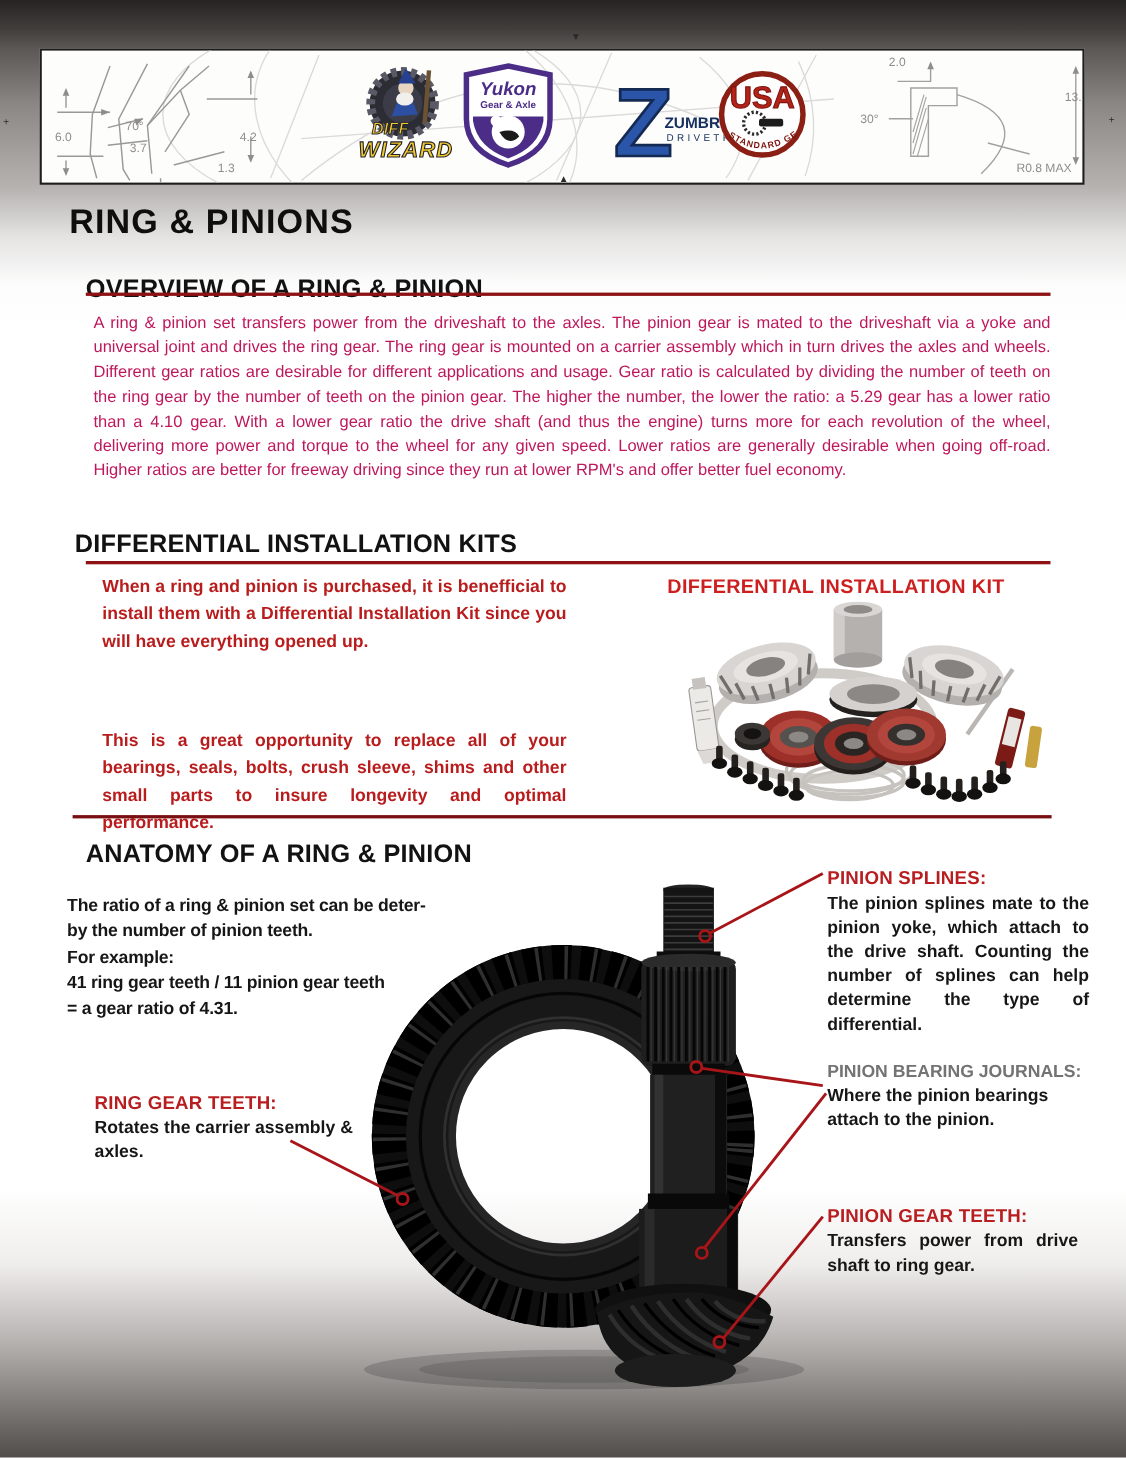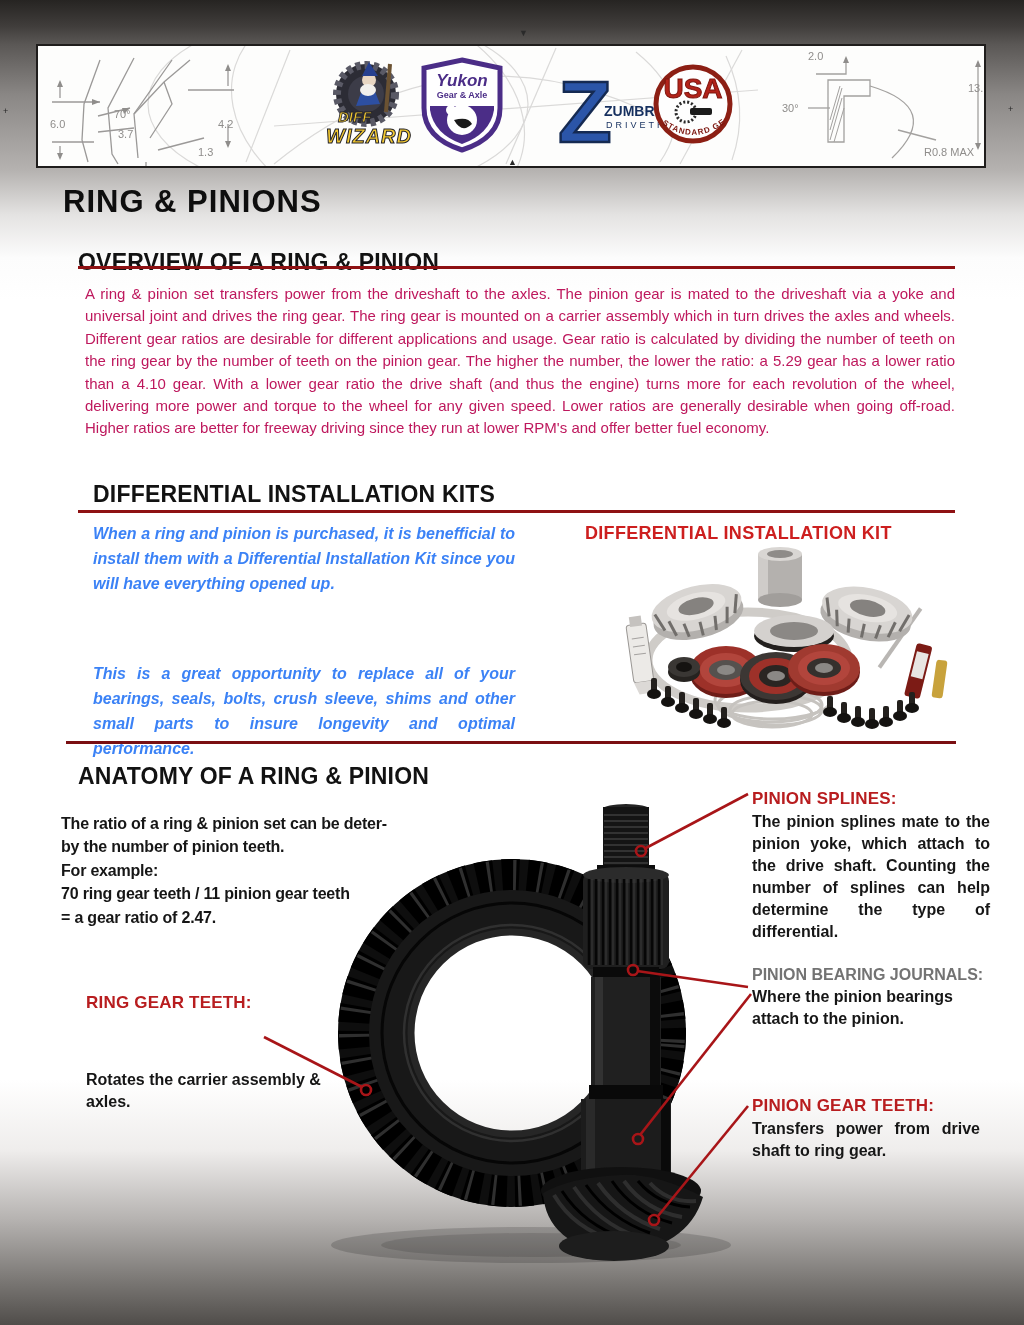--- a/index.html
+++ b/index.html
@@ -14,22 +14,22 @@
   }
   .abs{position:absolute;}
   .banner{
     left:36px;top:44px;width:950px;height:124px;background:#fdfdfc;
     border:2px solid #1f1d1c;box-sizing:border-box;
   }
   .page-title{left:63px;top:184px;font-size:31px;font-weight:bold;letter-spacing:1px;color:#0e0e0e;}
   .sec-head{font-size:23px;font-weight:bold;color:#121212;letter-spacing:.2px;}
   .rule{height:3px;background:#8e1113;}
   .body-text{font-size:15px;line-height:22.4px;text-align:justify;color:#be185d;}
-  .bold-text{font-size:16px;font-weight:bold;line-height:25px;text-align:justify;color:#3b82f6;font-style:italic;}
-  .kit-label{font-size:18px;font-weight:bold;color:#cd1f1f;letter-spacing:.3px;}
+  .bold-text{font-size:16px;font-weight:bold;line-height:25px;text-align:justify;color:#b91c1c;}
+  .kit-label{font-size:18px;font-weight:bold;color:#cd1f1f;text-align:center;letter-spacing:.3px;}
   .intro-line{font-size:16px;font-weight:bold;line-height:23.4px;white-space:nowrap;color:#161616;letter-spacing:-0.2px;}
   .callout-title{font-size:17px;font-weight:bold;color:#b81d1f;letter-spacing:.2px;white-space:nowrap;}
   .callout-body{font-size:16px;font-weight:600;line-height:22px;text-align:justify;color:#161616;}
   .callout-inline .t{color:#737373;font-weight:bold;}
   .dim{fill:#8f8d8b;font-size:11px;font-family:"Liberation Sans",sans-serif;}
   .regmark{color:#2a2a2a;font-size:9px;line-height:9px;}
   svg{display:block;}
 </style>
 </head>
 <body>
@@ -158,21 +158,21 @@
 <div class="abs regmark" style="left:3px;top:107px;">+</div>
 <div class="abs regmark" style="left:1008px;top:105px;">+</div>
 <div class="abs regmark" style="left:508px;top:158px;">▲</div>
 
 <div class="abs page-title">RING &amp; PINIONS</div>
 
 <div class="abs sec-head" style="left:78px;top:237px;margin-top:12px;">OVERVIEW OF A RING &amp; PINION</div>
 <div class="abs rule" style="left:78px;top:266px;width:877px;"></div>
 <div class="abs body-text" style="left:85px;top:283px;width:870px;">A ring &amp; pinion set transfers power from the driveshaft to the axles. The pinion gear is mated to the driveshaft via a yoke and universal joint and drives the ring gear. The ring gear is mounted on a carrier assembly which in turn drives the axles and wheels. Different gear ratios are desirable for different applications and usage. Gear ratio is calculated by dividing the number of teeth on the ring gear by the number of teeth on the pinion gear. The higher the number, the lower the ratio: a 5.29 gear has a lower ratio than a 4.10 gear. With a lower gear ratio the drive shaft (and thus the engine) turns more for each revolution of the wheel, delivering more power and torque to the wheel for any given speed. Lower ratios are generally desirable when going off-road. Higher ratios are better for freeway driving since they run at lower RPM's and offer better fuel economy.</div>
 
-<div class="abs sec-head" style="left:93px;top:481px;text-align:right;">DIFFERENTIAL INSTALLATION KITS</div>
+<div class="abs sec-head" style="left:68px;top:481px;text-align:right;">DIFFERENTIAL INSTALLATION KITS</div>
 <div class="abs rule" style="left:78px;top:510px;width:877px;"></div>
 <div class="abs bold-text" style="left:93px;top:521px;width:422px;">When a ring and pinion is purchased, it is benefficial to install them with a Differential Installation Kit since you will have  everything opened up.</div>
 <div class="abs bold-text" style="left:93px;top:661px;width:422px;">This is a great opportunity to replace all of your bearings, seals, bolts, crush sleeve, shims and other small parts to insure longevity and optimal performance.</div>
 <div class="abs kit-label" style="left:585px;top:523px;width:350px;">DIFFERENTIAL INSTALLATION KIT</div>
 
 <div class="abs" style="left:598px;top:544px;">
   <svg width="372" height="192" viewBox="0 0 372 192">
     <ellipse cx="150" cy="116" rx="100" ry="48" fill="none" stroke="#cfccc8" stroke-width="9"></ellipse>
     <rect x="300" y="58" width="4" height="72" fill="#b9b6b3" transform="rotate(35 302 94)"></rect>
     <g stroke="#c6c3bf" fill="none" stroke-width="3">
@@ -315,22 +315,22 @@
   </svg>
 </div>
 
 <div class="abs rule" style="left:66px;top:741px;width:890px;background:#7a0f12;"></div>
 <div class="abs sec-head" style="left:78px;top:763px;">ANATOMY OF A RING &amp; PINION</div>
 
 <div class="abs" style="left:61px;top:812px;">
   <div class="intro-line">The ratio of a ring &amp; pinion set can be deter-</div>
   <div class="intro-line">by the number of pinion teeth.</div>
   <div class="intro-line">For example:</div>
-  <div class="intro-line">70 ring gear teeth / 11 pinion gear teeth</div>
-  <div class="intro-line">= a gear ratio of 2.47.</div>
+  <div class="intro-line">41 ring gear teeth / 11 pinion gear teeth</div>
+  <div class="intro-line">= a gear ratio of 4.31.</div>
 </div>
 
 <div class="abs" style="left:316px;top:793px;">
   <svg width="432" height="482" viewBox="0 0 432 482">
     <ellipse cx="215" cy="452" rx="200" ry="18" fill="rgba(0,0,0,0.16)"></ellipse>
     <ellipse cx="215" cy="452" rx="150" ry="12" fill="rgba(0,0,0,0.12)"></ellipse>
 
     <g>
       <circle cx="196" cy="240" r="156" fill="none" stroke="#0e0e0e" stroke-width="36"></circle>
       <circle cx="196" cy="240" r="156" fill="none" stroke="#000000" stroke-width="36" stroke-dasharray="17 8"></circle>
@@ -398,16 +398,16 @@
 
 <div class="abs callout-title" style="left:752px;top:789px;">PINION SPLINES:</div>
 <div class="abs callout-body" style="left:752px;top:811px;width:238px;">The pinion splines mate to the pinion yoke, which attach to the drive shaft. Counting the number of splines can help determine the type of differential.</div>
 
 <div class="abs callout-body callout-inline" style="left:752px;top:964px;width:245px;text-align:left;">
   <span class="t">PINION BEARING JOURNALS:</span>
   <span>Where the pinion bearings attach to the pinion.</span>
 </div>
 
 <div class="abs callout-title" style="left:86px;top:993px;text-align:right;">RING GEAR TEETH:</div>
-<div class="abs callout-body" style="left:86px;top:1069px;width:240px;text-align:left;">Rotates the carrier assembly &amp; axles.</div>
+<div class="abs callout-body" style="left:86px;top:1015px;width:240px;text-align:left;">Rotates the carrier assembly &amp; axles.</div>
 
 <div class="abs callout-title" style="left:752px;top:1096px;">PINION GEAR TEETH:</div>
 <div class="abs callout-body" style="left:752px;top:1118px;width:228px;">Transfers power from drive shaft to ring gear.</div>
 
 </body></html>

